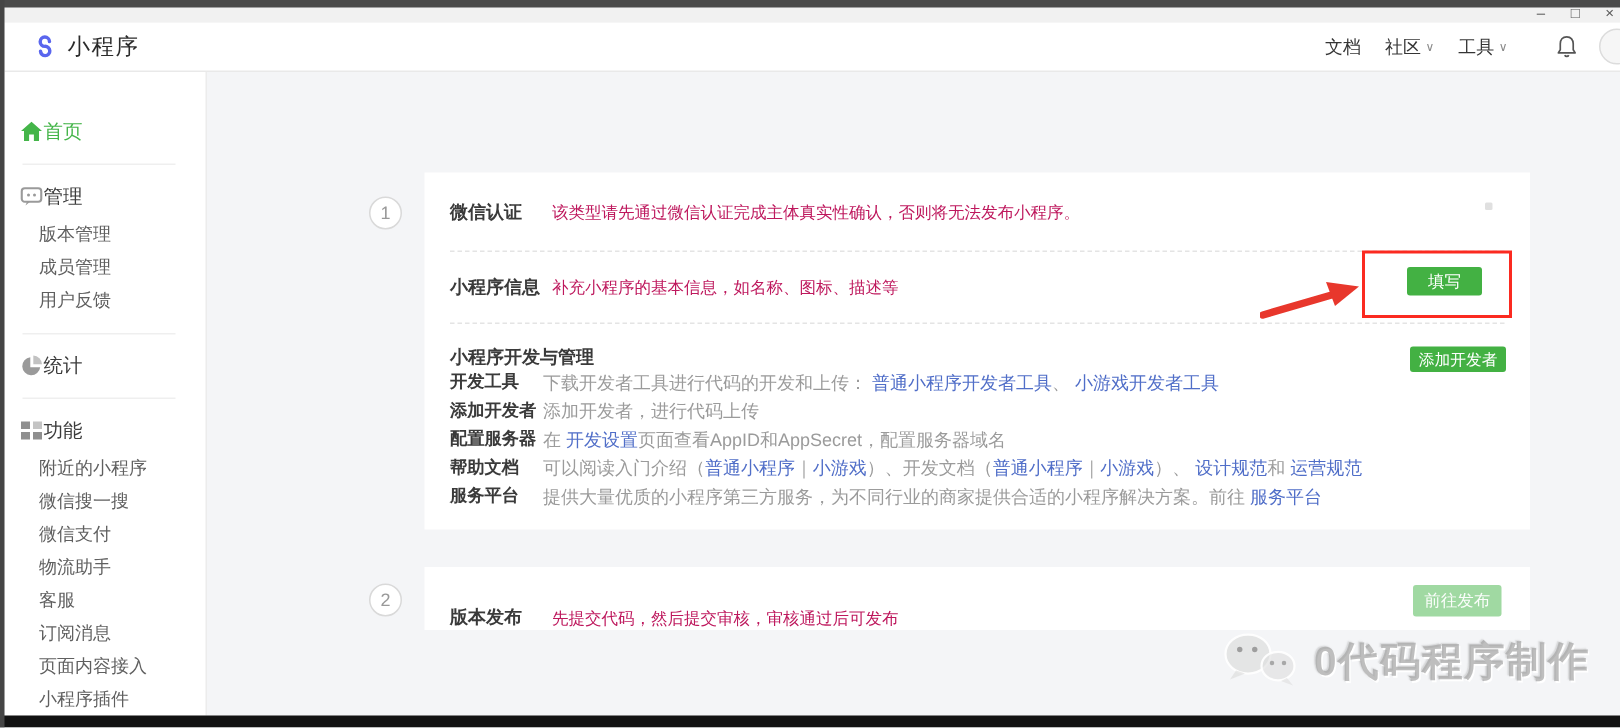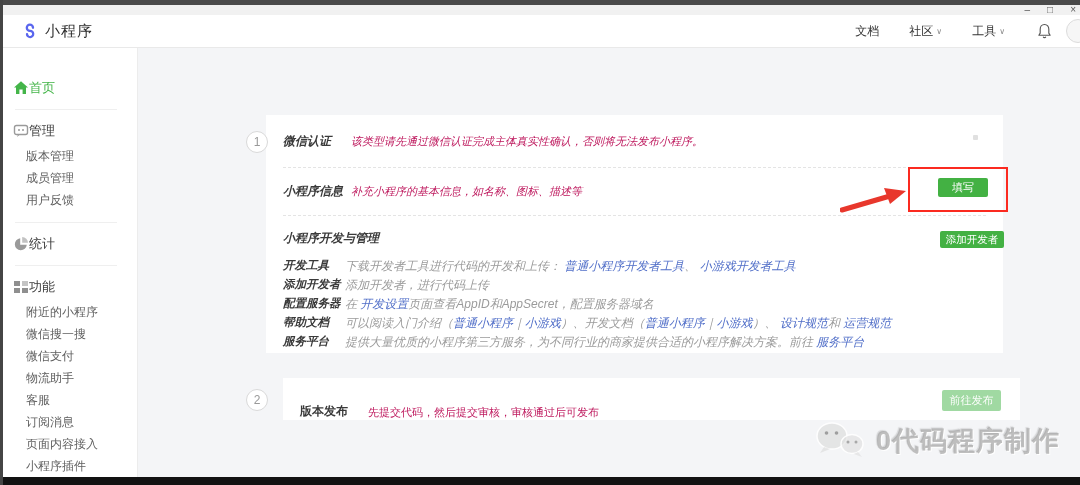--- a/index.html
+++ b/index.html
@@ -14,56 +14,56 @@
   .titlebar { position:absolute; left:0; top:5px; width:1080px; height:10px; background:#f1f1f1; z-index:39;
               display:flex; justify-content:flex-end; align-items:center; gap:17px; padding-right:4px; }
   .winbtn   { font-size:10px; line-height:8px; color:#5a5a5a; cursor:default; }
 
   
   .header { position:absolute; left:3px; top:15px; width:1077px; height:33px; background:#fff;
             border-bottom:1px solid #e9e9e9; display:flex; align-items:center; z-index:30; }
   .logo-wrap { display:flex; align-items:center; gap:7px; margin-left:19px; }
   .logo-text { font-size:15px; color:#2b2b2b; letter-spacing:1px; }
   .header-spacer { flex:1; }
-  .hnav { display:flex; align-items:flex-end; gap:30px; font-size:12px; color:#353535; }
+  .hnav { display:flex; align-items:flex-end; gap:16px; font-size:12px; color:#353535; }
   .hnav-item { display:flex; align-items:center; gap:3px; cursor:pointer; }
   .chev { font-size:8px; color:#8a8a8a; }
   .bell-wrap { margin-left:32px; margin-right:14px; display:flex; align-items:center; }
   .avatar { width:24px; height:24px; border-radius:50%; background:#f6f6f6; border:1px solid #dcdcdc; margin-right:-10px; }
 
   
   .sidebar { position:absolute; left:3px; top:48px; width:135px; height:429px; background:#fff;
              border-right:1px solid #ececec; z-index:20; padding-top:30px; }
   .side-row { display:flex; align-items:center; padding-left:10px; height:20px; font-size:13px; color:#3c3c3c; cursor:pointer; }
   .side-row.green { color:#44b549; }
   .side-divider { height:1px; background:#efefef; margin:11px 20px 11px 12px; }
   .side-sub { margin-top:4px; }
   .side-sub div { height:22px; line-height:22px; padding-left:23px; font-size:12px; color:#5f5f5f; cursor:pointer; }
   .icon16 { width:16px; height:16px; display:inline-flex; }
 
   
   .page-title { position:absolute; left:247px; top:70px; font-size:17px; font-weight:700; color:#333; z-index:5; }
   .card { position:absolute; background:#fff; z-index:4; }
-  .card1 { left:266px; top:115px; width:737px; height:238px; padding:0 17px;font-style:italic; }
+  .card1 { left:283px; top:115px; width:737px; height:238px; padding:0 17px; }
   .card2 { left:283px; top:378px; width:737px; height:42px; padding:0 17px; display:flex; align-items:flex-end; }
   .step-circle { position:absolute; width:22px; height:22px; border-radius:50%; border:1px solid #d9d9d9;
                  background:#fff; color:#999; font-size:12px; display:flex; align-items:center; justify-content:center; z-index:5; }
   .circle1 { left:246px; top:131px; }
   .circle2 { left:246px; top:389px; }
 
   .crow { display:flex; align-items:center; position:relative; }
   .crow-auth { height:53px; border-bottom:1px dashed #e4e4e4; }
   .crow-info { height:48px; border-bottom:1px dashed #e4e4e4; }
   .row-label { width:68px; flex-shrink:0; font-size:12px; font-weight:700; color:#3a3a3a; }
   .row-desc  { font-size:11px; color:#be185d; }
   .auth-dot { position:absolute; right:8px; top:20px; width:5px; height:5px; border-radius:1px; background:#d8d8d8; opacity:.8; }
 
   .dev-block { padding-top:14px; }
   .dev-title { font-size:12px; font-weight:700; color:#3a3a3a; }
-  .dev-rows { margin-top:11px; }
+  .dev-rows { }
   .dev-row { display:flex; align-items:flex-start; height:19px; font-size:12px; }
   .dev-label { width:62px; flex-shrink:0; font-weight:700; color:#3a3a3a; font-size:11.5px; }
   .dev-desc { color:#9b9b9b; white-space:nowrap; }
   .dev-desc .link { color:var(--link,#506ec8); cursor:pointer; }
 
   .btn { position:absolute; display:flex; align-items:center; justify-content:center;
          color:#fff; border-radius:2px; cursor:pointer; z-index:6; }
   .btn-fill    { left:938px; top:178px; width:50px; height:19px; background:var(--green,#43b143); font-size:11px; }
   .btn-adddev  { left:940px; top:231px; width:64px; height:17px; background:var(--green,#43b143); font-size:10.5px; }
   .btn-publish { left:942px; top:390px; width:59px; height:21px; background:var(--green-dis,#a0d9a2); font-size:11px; color:rgba(255,255,255,.95); cursor:default; }

